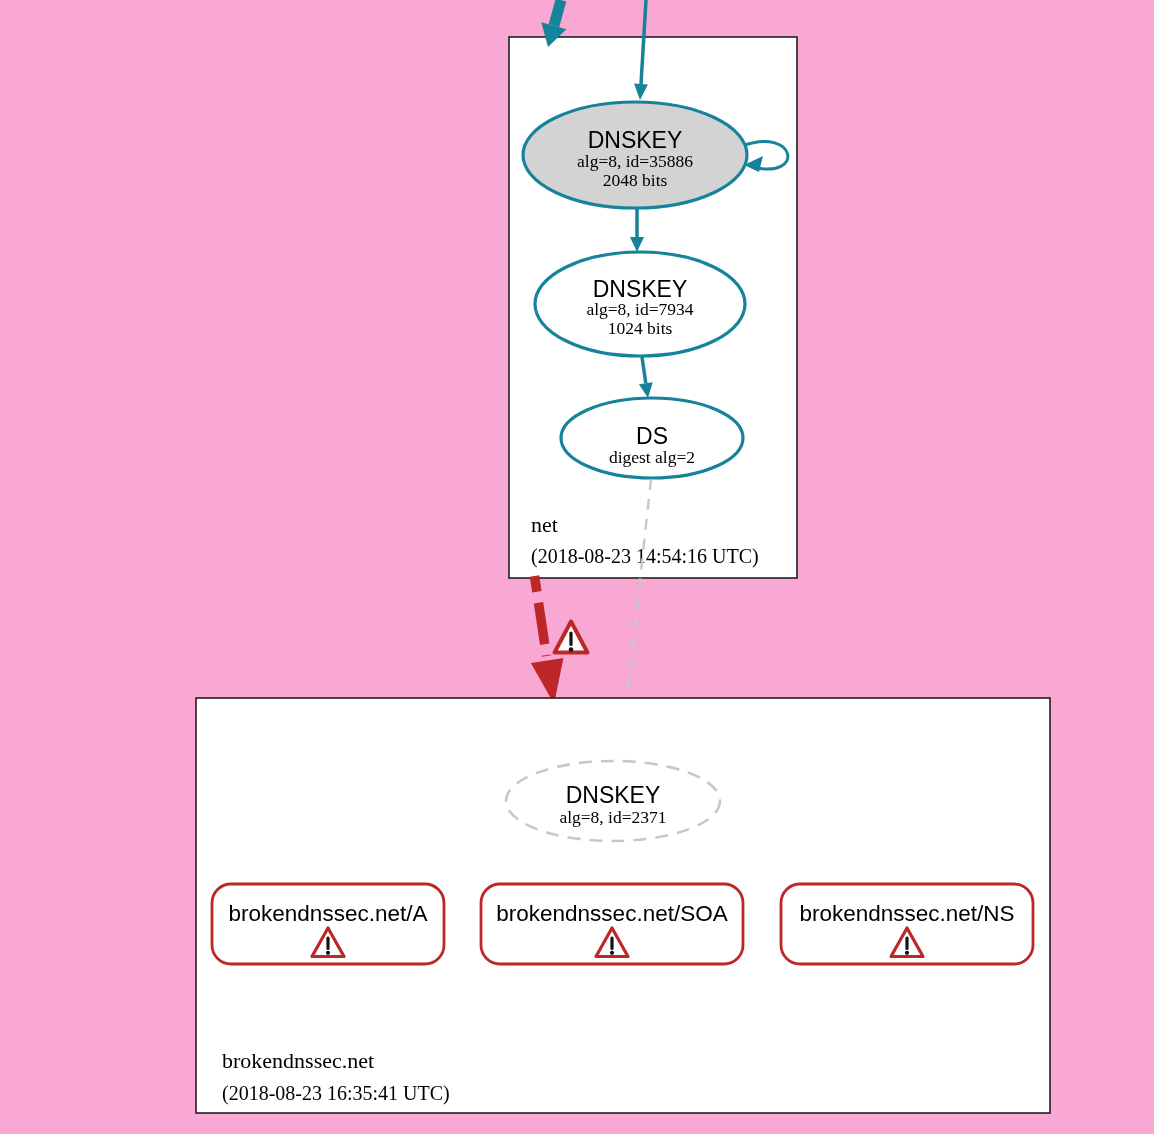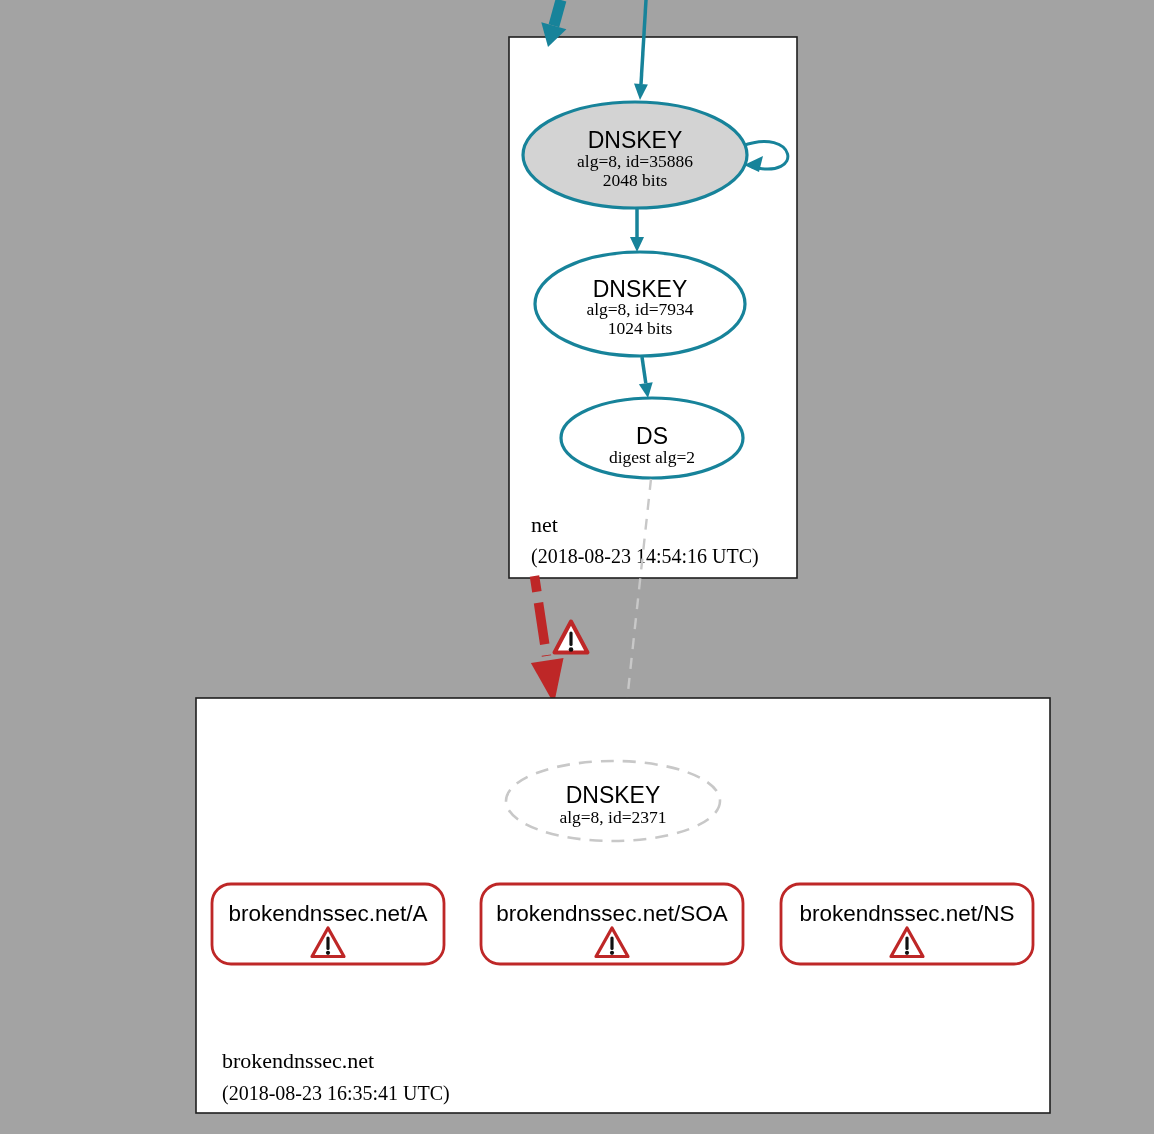--- a/index.html
+++ b/index.html
@@ -1,20 +1,20 @@
 <!DOCTYPE html>
 <html style="--teal: #17839A; --red: #BE2727; --node_fill_gray: #D3D3D3; --dashed_gray: #C8C8C8; --zone_border: #1F1F1F; --text_black: #000000;"><head>
 <meta charset="utf-8">
 <style>
   :root {
     --teal:#17839A; --red:#BE2727; --node_fill_gray:#D3D3D3;
     --dashed_gray:#C8C8C8; --zone_border:#1F1F1F; --text_black:#000000;
   }
   html,body { margin:0; padding:0; background:#ffffff; }
-  .stage { position:relative; width:1154px; height:1134px; background:#a3a3a3; overflow:hidden; }
+  .stage { position:relative; width:1154px; height:1134px; background:#f9a8d4; overflow:hidden; }
   svg text { fill:var(--text_black); }
   .node-title  { font-family:"Liberation Sans",sans-serif; font-size:23px; text-anchor:middle; }
   .node-detail { font-family:"Liberation Serif",serif; font-size:17.5px; text-anchor:middle; }
   .rr-label    { font-family:"Liberation Sans",sans-serif; font-size:22.5px; text-anchor:middle; }
   .zone-name   { font-family:"Liberation Serif",serif; font-size:22px; }
   .zone-ts     { font-family:"Liberation Serif",serif; font-size:20px; }
   .zone-rect   { fill:#fff; stroke:var(--zone_border); stroke-width:1.6; }
   .teal-edge   { stroke:var(--teal); fill:none; }
   .teal-head   { fill:var(--teal); stroke:none; }
   .node-ellipse{ stroke:var(--teal); stroke-width:3.2; }

